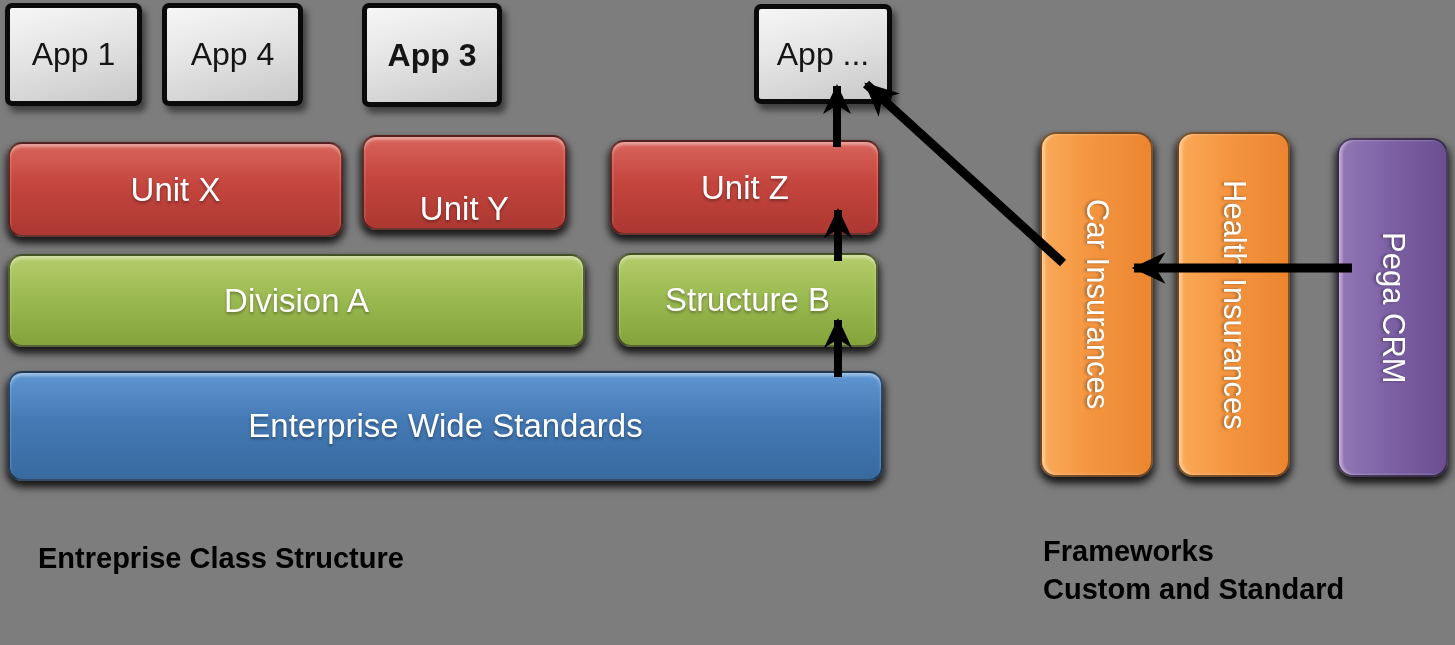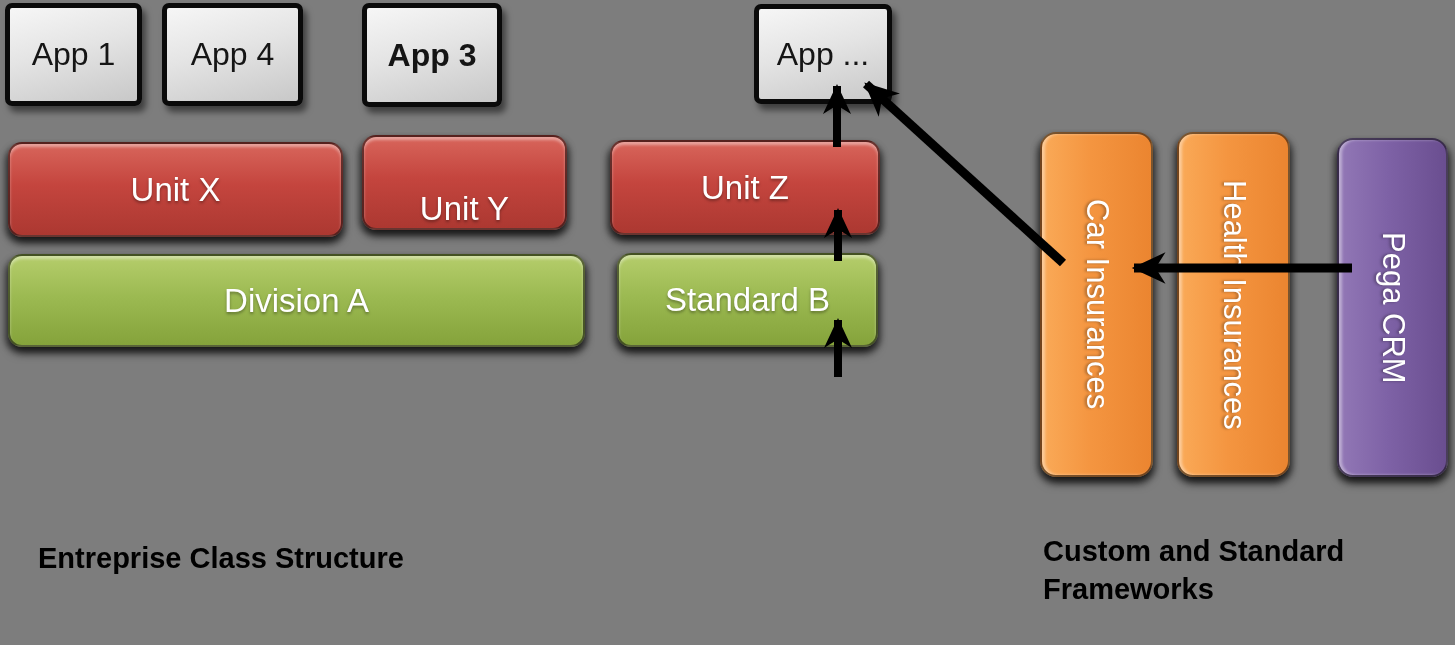--- a/index.html
+++ b/index.html
@@ -101,38 +101,41 @@
     <span>Unit Y</span>
   </div>
   <div class="box red" style="left:610px;top:140px;width:270px;height:95px;">
     <span>Unit Z</span>
   </div>
 
   <div class="box green" style="left:8px;top:254px;width:577px;height:93px;">
     <span>Division A</span>
   </div>
   <div class="box green" style="left:617px;top:253px;width:261px;height:94px;">
-    <span>Standard B</span>
+    <span>Structure B</span>
   </div>
 
+  <div class="box blue" style="left:8px;top:371px;width:875px;height:110px;">
+    <span>Enterprise Wide Standards</span>
+  </div>
 
   <div class="box orange vert" style="left:1040px;top:132px;width:113px;height:345px;">
     <span>Car Insurances</span>
   </div>
   <div class="box orange vert" style="left:1177px;top:132px;width:113px;height:345px;">
     <span>Health Insurances</span>
   </div>
   <div class="box purple vert" style="left:1337px;top:138px;width:111px;height:339px;">
     <span>Pega CRM</span>
   </div>
 
   <div class="caption" style="left:38px;top:540px;">Entreprise Class Structure</div>
   <div class="caption" style="left:1043px;top:533px;">
+    <div>Frameworks</div>
     <div>Custom and Standard</div>
-    <div>Frameworks</div>
   </div>
 
   <svg id="arrows" viewBox="0 0 1455 645">
     <defs>
       <marker id="ah" markerUnits="strokeWidth" markerWidth="5" markerHeight="5" refX="3.5" refY="1.75" orient="auto">
         <path d="M0,0 L3.75,1.75 L0,3.5 L1.1,1.75 Z" fill="#000"></path>
       </marker>
     </defs>
     <line x1="838" y1="377" x2="838" y2="320" stroke="#000" stroke-width="8" marker-end="url(#ah)"></line>
     <line x1="838" y1="261" x2="838" y2="210" stroke="#000" stroke-width="8" marker-end="url(#ah)"></line>

